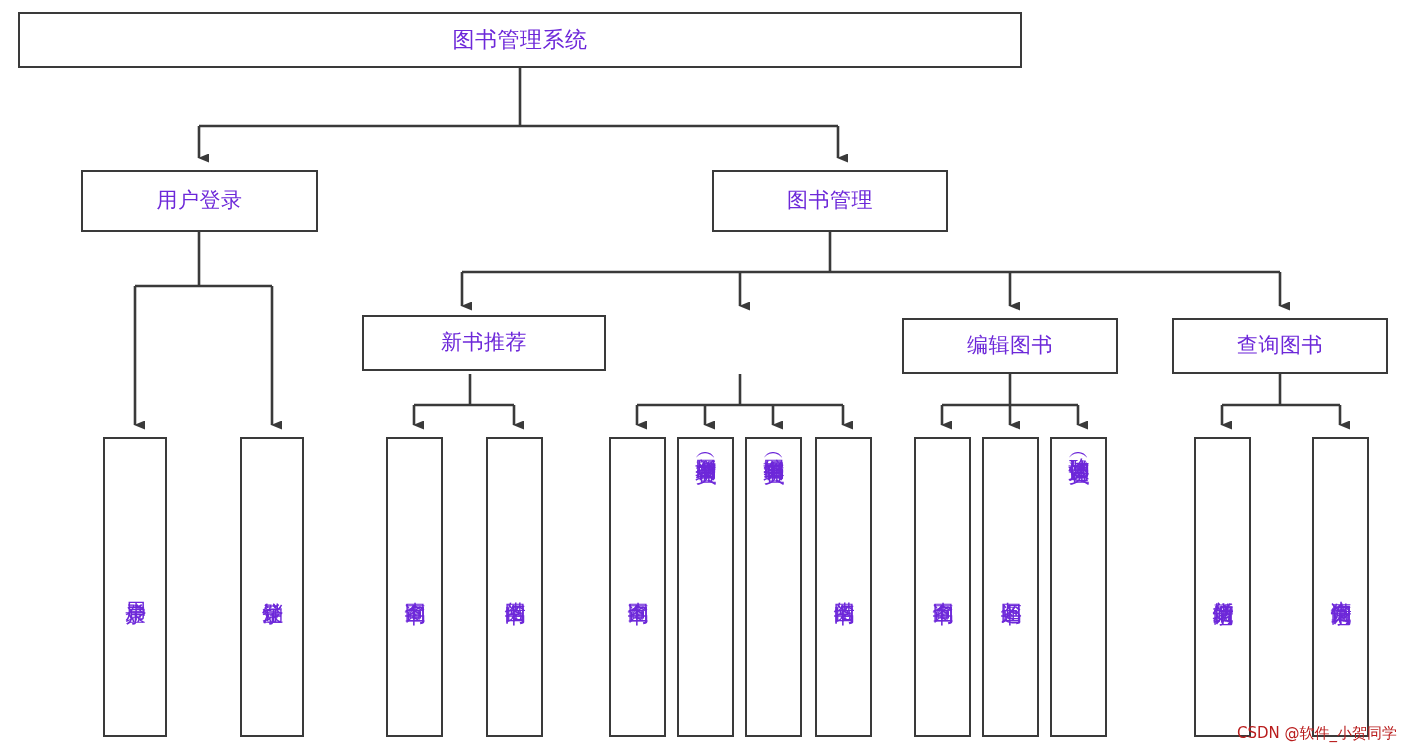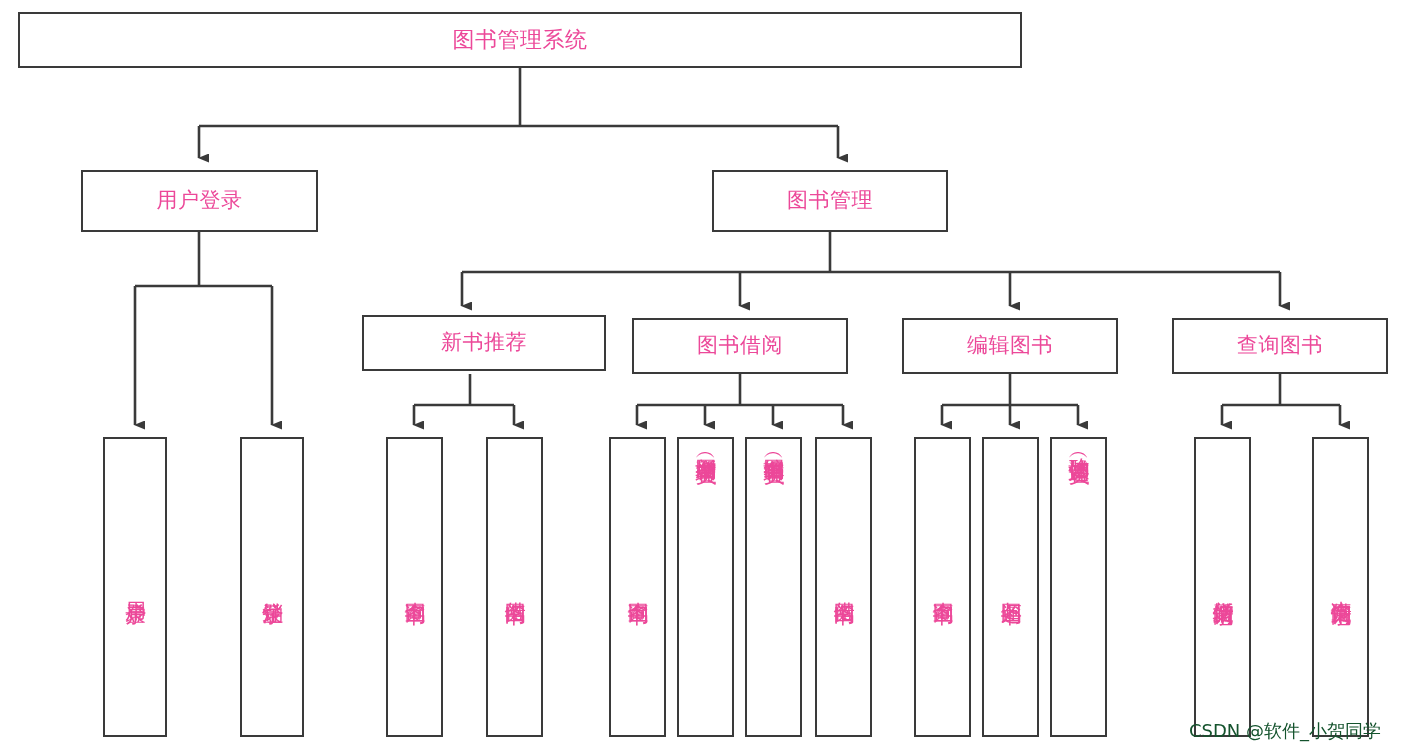--- a/index.html
+++ b/index.html
@@ -33,21 +33,21 @@
     display: flex;
     align-items: center;
     justify-content: center;
     z-index: 2;
   }
   .node .lbl {
     display: block;
     text-align: center;
     line-height: 1.02;
     letter-spacing: 0.5px;
-    color: #ec4899;
+    color: #6d28d9;
   }
   
   .node.h .lbl {
     font-size: 21px;
     white-space: nowrap;
   }
   .node.root .lbl {
     font-size: 22px;
   }
   
@@ -65,24 +65,24 @@
     letter-spacing: 1px;
   }
   .node.v.tall .lbl {
     line-height: 1.10;
   }
   .node.v.topalign {
     align-items: flex-start;
   }
   #watermark {
     position: absolute;
-    right: 24px;
+    right: 8px;
     bottom: 4px;
-    font-size: 18px;
-    color: #14532d;
+    font-size: 15px;
+    color: #b91c1c;
     white-space: nowrap;
     z-index: 5;
     font-family: "DejaVu Sans", "Liberation Sans", sans-serif;
   }
 </style>
 </head>
 <body>
 
 <div id="canvas">
 
@@ -145,23 +145,20 @@
   </div>
 
   <div class="node h" style="left:712px; top:170px; width:236px; height:62px;">
     <span class="lbl">图书管理</span>
   </div>
 
   <div class="node h" style="left:362px; top:315px; width:244px; height:56px;">
     <span class="lbl">新书推荐</span>
   </div>
 
-  <div class="node h" style="left:632px; top:318px; width:216px; height:56px;">
-    <span class="lbl">图书借阅</span>
-  </div>
 
   <div class="node h" style="left:902px; top:318px; width:216px; height:56px;">
     <span class="lbl">编辑图书</span>
   </div>
 
   <div class="node h" style="left:1172px; top:318px; width:216px; height:56px;">
     <span class="lbl">查询图书</span>
   </div>
 
   <div class="node v" style="left:103px; top:437px; width:64px; height:300px;">

